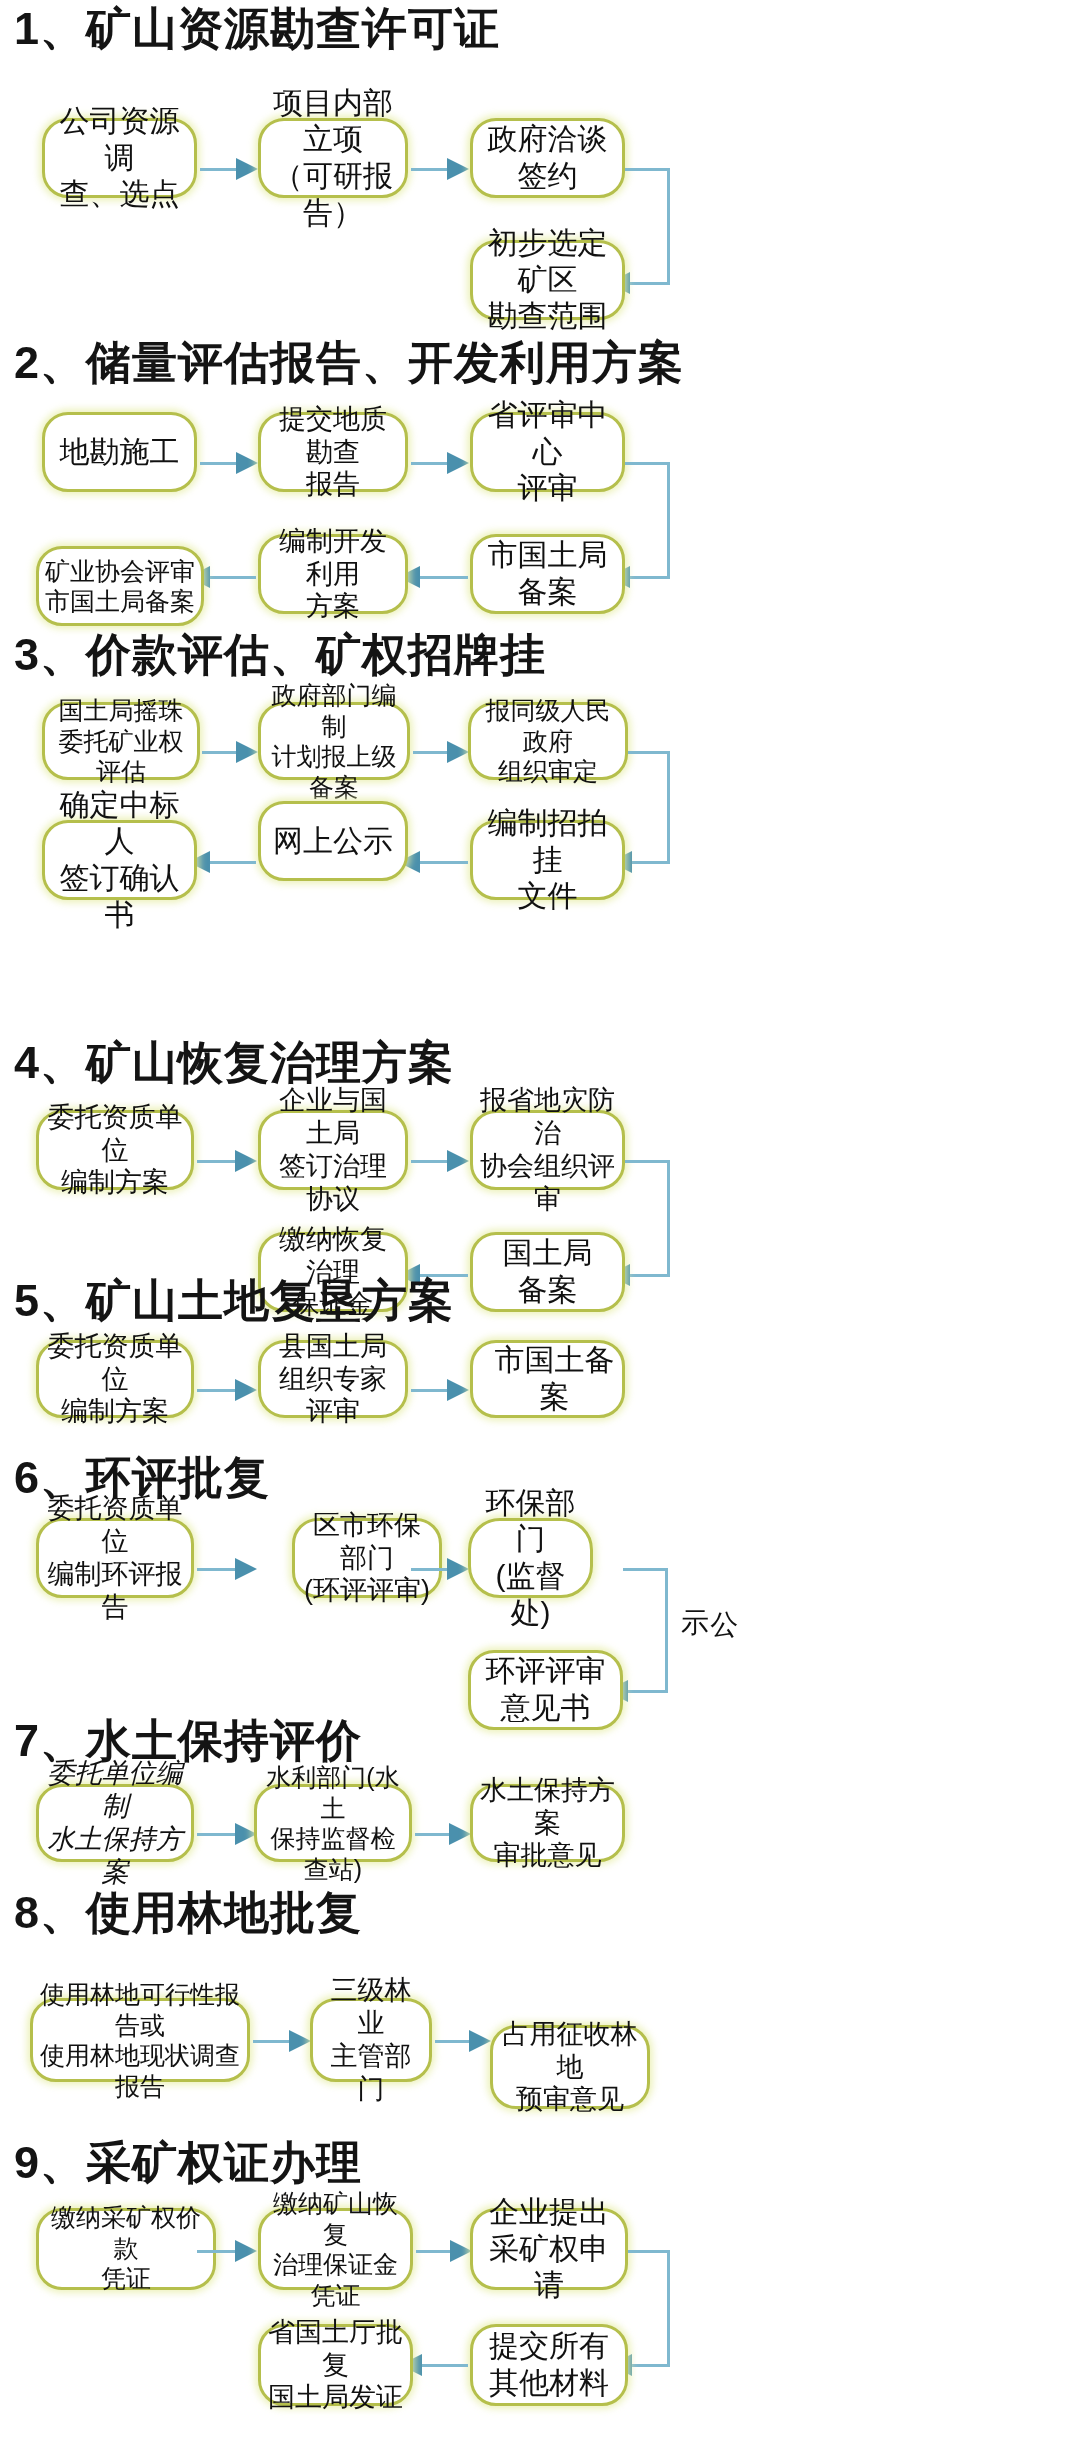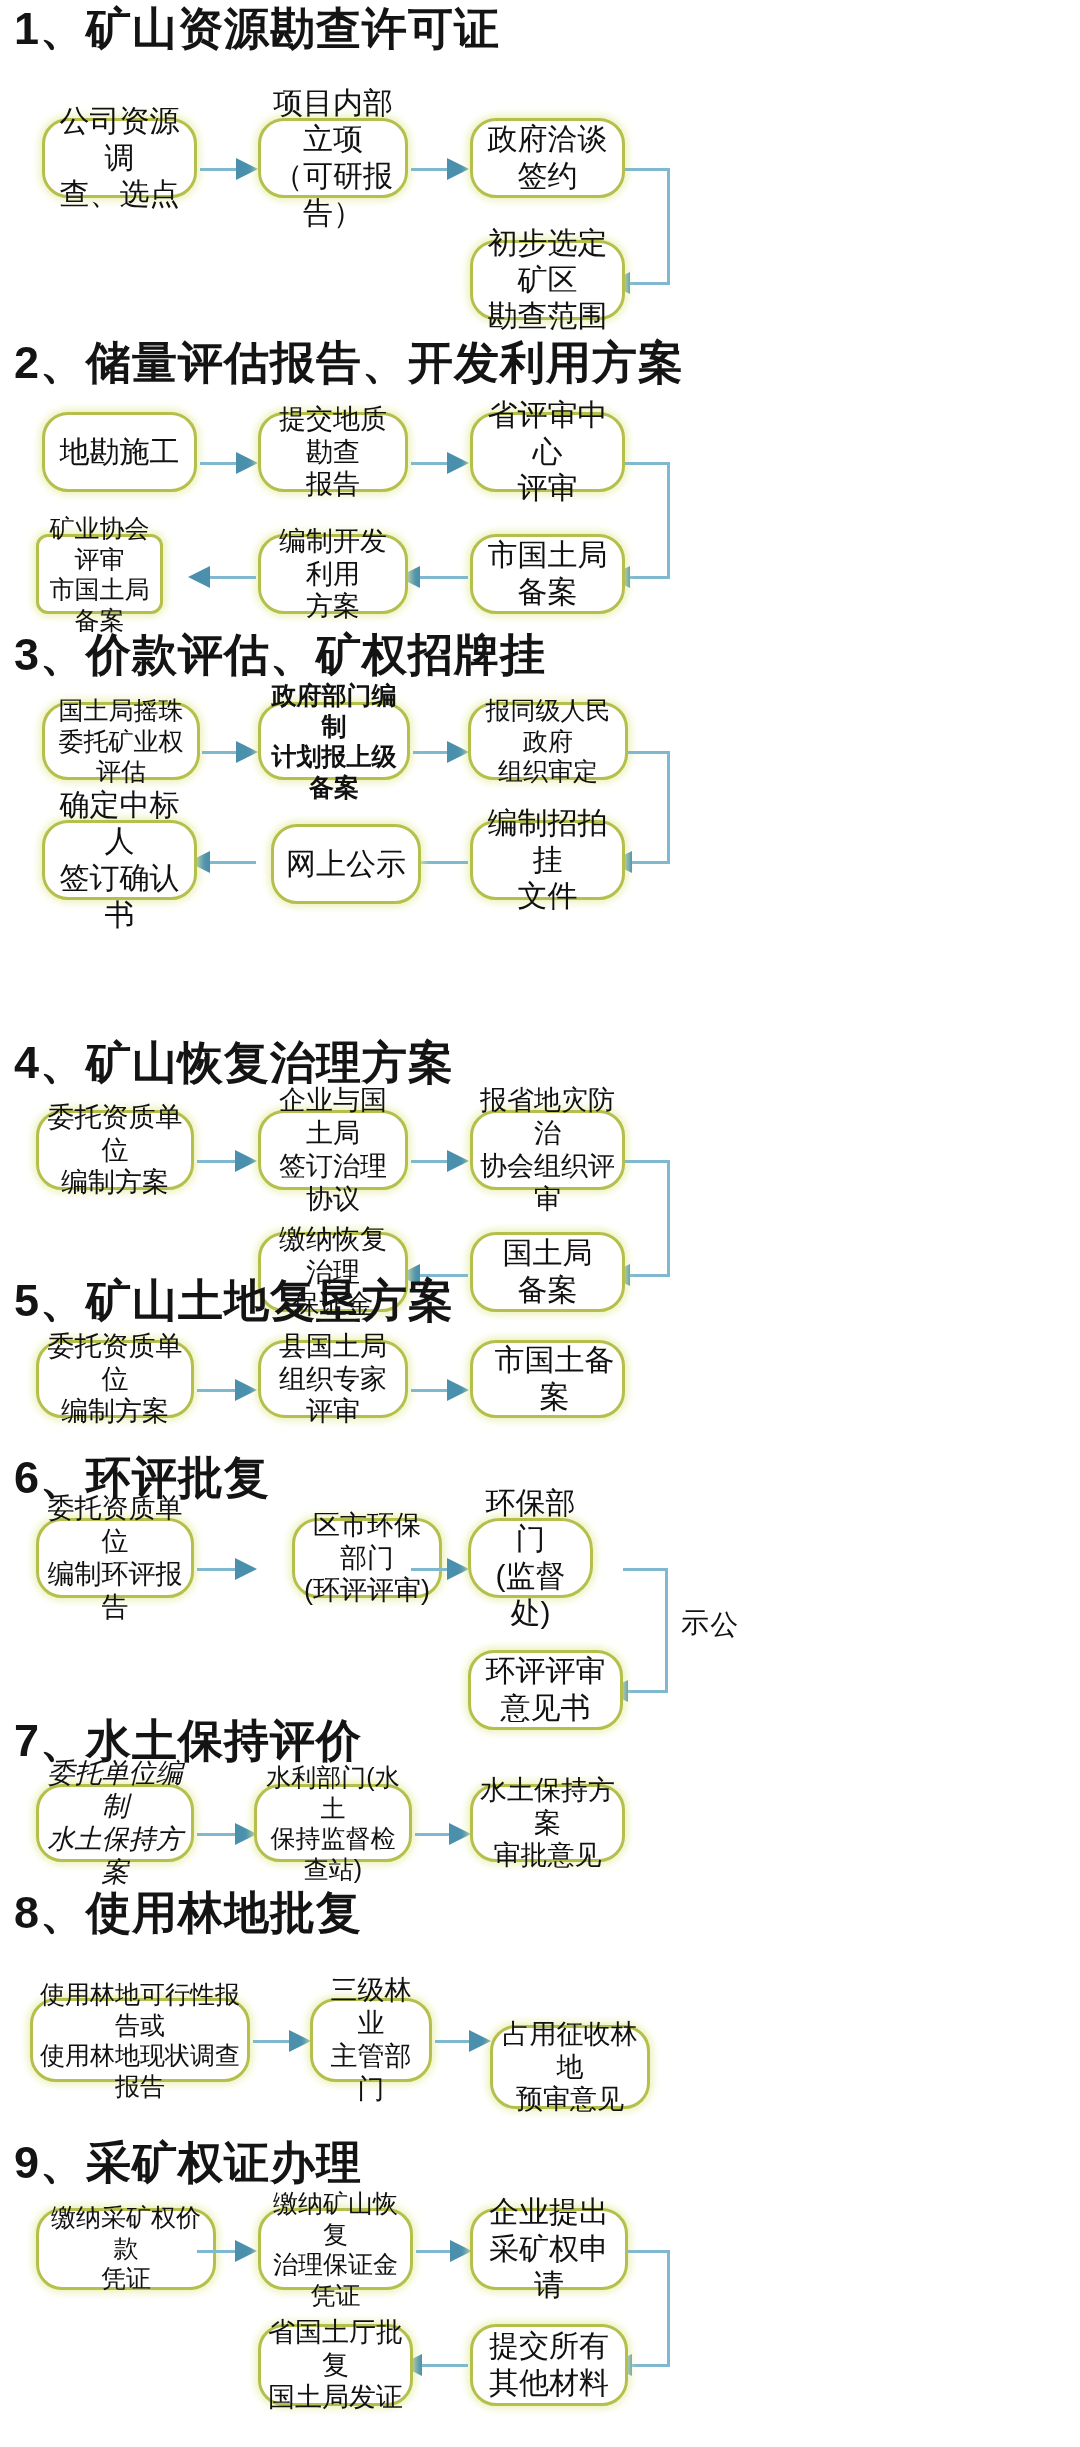--- a/index.html
+++ b/index.html
@@ -142,37 +142,37 @@
     <div class="arrow-l" style="left:398px;top:566px;"></div>
 
     <div class="node sm" style="left:258px;top:534px;width:150px;height:80px;">
         <span class="txt">编制开发利用
 方案</span>
       </div>
 
     <div class="hline" style="left:210px;top:576px;width:46px;"></div>
     <div class="arrow-l" style="left:188px;top:566px;"></div>
 
-    <div class="node xs" style="left:36px;top:534px;width:127px;height:80px;border-radius:12px;">
+    <div class="node xs" style="left:36px;top:546px;width:168px;height:80px;">
         <span class="txt">矿业协会评审
 市国土局备案</span>
       </div>
   </div>
 
   <div class="section">
     <div class="sec-title" style="left:14px;top:632px;">3、价款评估、矿权招牌挂</div>
 
     <div class="node xs" style="left:42px;top:702px;width:158px;height:78px;">
         <span class="txt">国土局摇珠
 委托矿业权评估</span>
       </div>
     <div class="hline" style="left:202px;top:751px;width:36px;"></div>
     <div class="arrow-r" style="left:236px;top:741px;"></div>
 
-    <div class="node xs" style="left:258px;top:702px;width:152px;height:78px;font-weight:bold;">
+    <div class="node xs" style="left:258px;top:702px;width:152px;height:78px;">
         <span class="txt">政府部门编制
 计划报上级备案</span>
       </div>
     <div class="hline" style="left:413px;top:751px;width:36px;"></div>
     <div class="arrow-r" style="left:447px;top:741px;"></div>
 
     <div class="node xs" style="left:468px;top:702px;width:160px;height:78px;">
         <span class="txt">报同级人民政府
 组织审定</span>
       </div>
@@ -183,21 +183,21 @@
     <div class="arrow-l" style="left:610px;top:851px;"></div>
 
     <div class="node" style="left:470px;top:820px;width:155px;height:80px;">
         <span class="txt">编制招拍挂
 文件</span>
       </div>
 
     <div class="hline" style="left:420px;top:861px;width:48px;"></div>
     <div class="arrow-l" style="left:398px;top:851px;"></div>
 
-    <div class="node" style="left:258px;top:824px;width:150px;height:80px;margin-left:13px;">
+    <div class="node" style="left:258px;top:801px;width:150px;height:80px;">
         <span class="txt">网上公示</span>
       </div>
 
     <div class="hline" style="left:210px;top:861px;width:46px;"></div>
     <div class="arrow-l" style="left:188px;top:851px;"></div>
 
     <div class="node" style="left:42px;top:820px;width:155px;height:80px;">
         <span class="txt">确定中标人
 签订确认书</span>
       </div>

